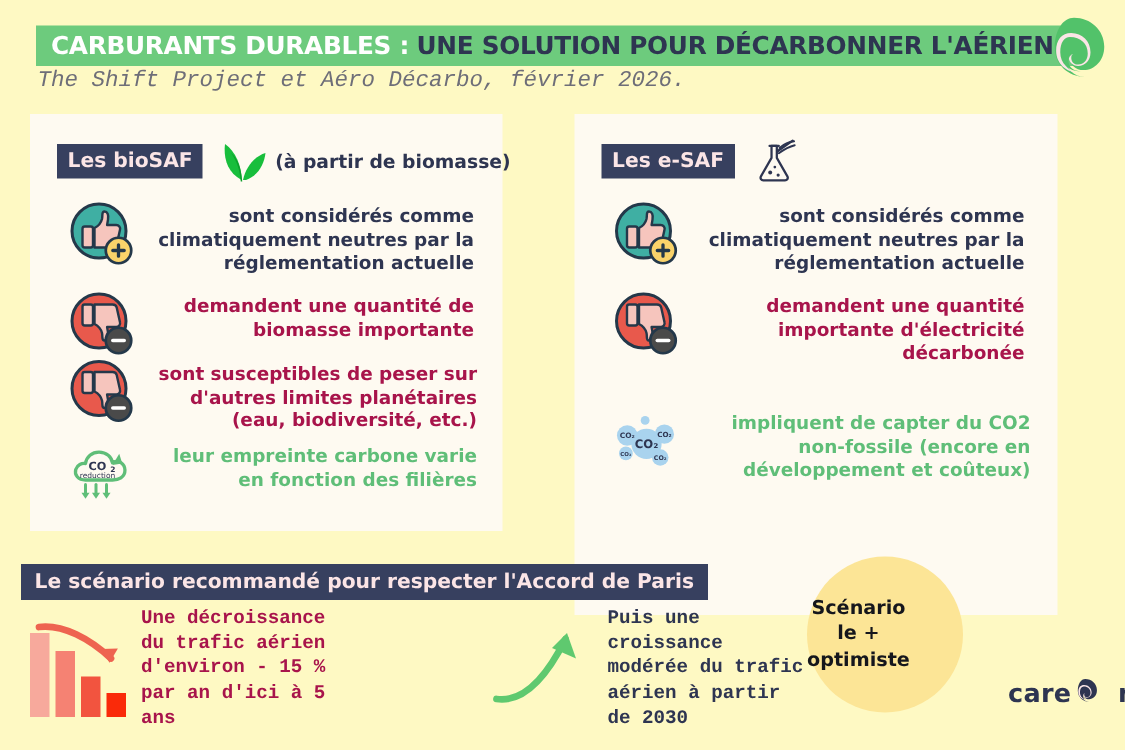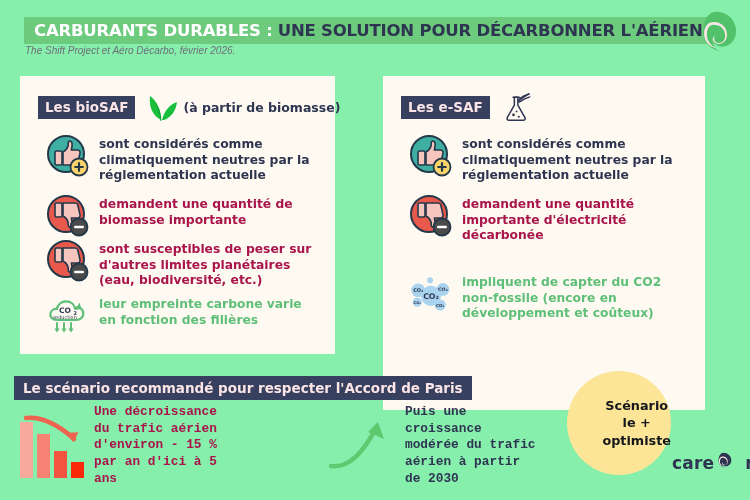--- a/index.html
+++ b/index.html
@@ -2,50 +2,50 @@
 <html><head>
 <meta charset="utf-8">
 <style>
   * { box-sizing: border-box; margin: 0; padding: 0; }
   html, body {
     width: 750px; height: 500px;
     font-family: "Liberation Sans", sans-serif;
     background: #FBE5E6;
     overflow: hidden;
   }
-  #page { position: relative; width: 750px; height: 500px; background: #86efac; }
+  #page { position: relative; width: 750px; height: 500px; background: #fef9c3; }
 
   
   .title-band {
     position: absolute; left: 24px; top: 17px;
     height: 27px; background: #6DCB7D;
     display: flex; align-items: center;
     padding: 0 9px 0 10px;
   }
   .title-a {
     color: #FFFFFF; font-weight: bold; font-size: 16.5px;
     letter-spacing: -0.2px; white-space: nowrap;
     font-family: "DejaVu Sans", sans-serif;
   }
   .title-b {
     color: #2E3551; font-weight: bold; font-size: 16.5px;
     letter-spacing: -0.2px; white-space: nowrap; margin-left: 5px;
     font-family: "DejaVu Sans", sans-serif;
   }
   .subtitle {
     position: absolute; left: 25px; top: 45px;
-    font-style: italic; font-size: 10px; color: #6E6E78;
-    font-family: Liberation Sans, sans-serif;
+    font-style: italic; font-size: 15px; color: #6E6E78;
+    font-family: Liberation Mono, monospace;
     white-space: nowrap;
   }
   .brand-swirl { position: absolute; right: 12px; top: 10px; width: 44px; height: 44px; }
 
   
   .panel {
-    position: absolute; background: #FEFAF1;
+    position: absolute; background: #FEFAF1; text-align: right;
   }
   #panel-bio  { left: 20px;  top: 76px; width: 315px; height: 278px; }
   #panel-esaf { left: 383px; top: 76px; width: 322px; height: 334px; }
 
   .panel-head { position: absolute; left: 18px; top: 16px; display: flex; align-items: center; }
   .badge {
     background: #37405F; color: #FBE5E6;
     font-weight: bold; font-size: 13.5px;
     padding: 3px 7px 4px 7px; white-space: nowrap;
     font-family: "DejaVu Sans", sans-serif;
@@ -78,24 +78,24 @@
   .scen-band span {
     color: #FBE5E6; font-weight: bold; font-size: 13.5px; white-space: nowrap;
     font-family: "DejaVu Sans", sans-serif;
   }
   .bottom-item { position: absolute; display: flex; align-items: flex-start; }
   .bottom-item .tx {
     font-weight: bold; font-size: 12.8px; line-height: 1.3;
     font-family: Liberation Mono, monospace;
   }
   .yellow-circle {
-    position: absolute; left: 567px; top: 371px;
+    position: absolute; left: 538px; top: 371px;
     width: 104px; height: 104px; border-radius: 50%;
     background: #FCE596;
-    display: flex; align-items: center; justify-content: flex-end;
+    display: flex; align-items: center; justify-content: flex-start;
     text-align: center;
   }
   .yellow-circle .yc-tx {
     color: #15161C; font-weight: bold; font-size: 12.8px; line-height: 1.34;
     font-family: "DejaVu Sans", sans-serif;
   }
   .carenews {
     position: absolute; left: 672px; top: 455px;
     display: flex; flex-direction: row; align-items: flex-start; gap: 13px;
   }

